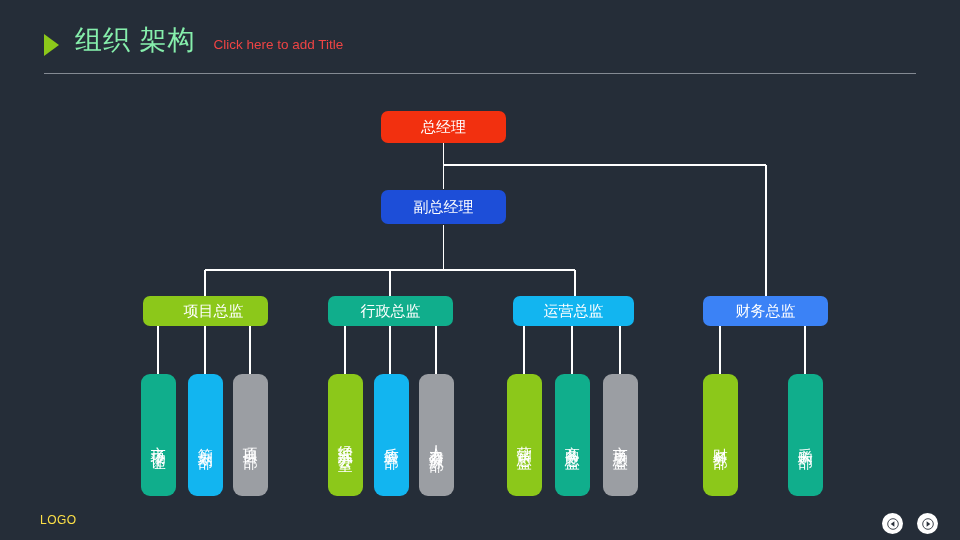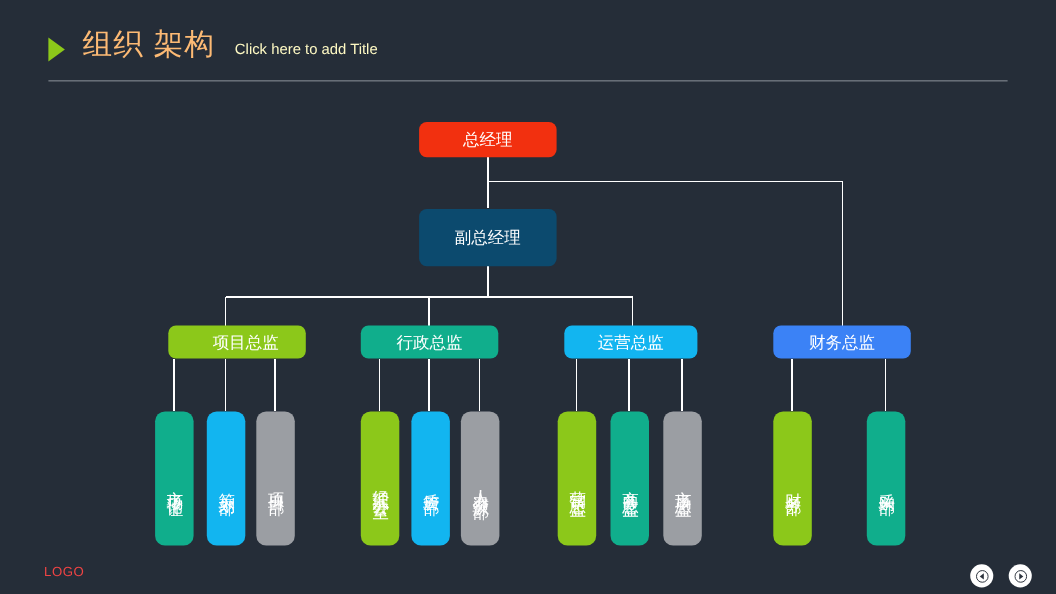--- a/index.html
+++ b/index.html
@@ -32,28 +32,28 @@
     width: 0;
     height: 0;
     border-left: 15px solid #8cc81a;
     border-top: 11px solid transparent;
     border-bottom: 11px solid transparent;
     align-self: center;
     margin-right: 16px;
     flex: none;
   }
   .title-main {
-    color: #fdba74;
+    color: #86efac;
     font-size: 27px;
     letter-spacing: 1px;
     white-space: nowrap;
     font-weight: normal;
   }
   .title-sub {
-    color: #fef9c3;
+    color: #ef4444;
     font-size: 13.5px;
     margin-left: 18px;
     white-space: nowrap;
   }
   .header-rule {
     position: absolute;
     left: 0;
     top: 51px;
     width: 872px;
     height: 1px;
@@ -101,21 +101,21 @@
     letter-spacing: 3px;
     line-height: 1.15;
     padding-top: 10px;
   }
 
   
   .logo {
     position: absolute;
     left: 40px;
     top: 513px;
-    color: #ef4444;
+    color: #fde047;
     font-size: 12px;
     letter-spacing: 0.5px;
   }
   .nav-group {
     position: absolute;
     right: 22px;
     top: 513px;
     display: flex;
     gap: 14px;
   }
@@ -172,25 +172,25 @@
 
       <line x1="720" y1="326" x2="720" y2="374"></line>
       <line x1="805" y1="326" x2="805" y2="374"></line>
     </g>
   </svg>
 
   <div class="node node-top" style="left:381px; top:111px; width:125px; height:32px; background:#f2300f;">
     <span>总经理</span>
   </div>
 
-  <div class="node node-top" style="left:381px; top:190px; width:125px; height:52px; background:#0c4a6e;text-align:center;">
+  <div class="node node-top" style="left:381px; top:190px; width:125px; height:34px; background:#1d4ed8;text-align:center;">
     <span>副总经理</span>
   </div>
 
-  <div class="node node-dir" style="left:153px; top:296px; width:125px; height:30px; background:#8cc81a;padding-left:16px;">
+  <div class="node node-dir" style="left:143px; top:296px; width:125px; height:30px; background:#8cc81a;padding-left:16px;">
     <span>项目总监</span>
   </div>
   <div class="node node-dir" style="left:328px; top:296px; width:125px; height:30px; background:#10ae8c;">
     <span>行政总监</span>
   </div>
   <div class="node node-dir" style="left:513px; top:296px; width:121px; height:30px; background:#12b5f0;">
     <span>运营总监</span>
   </div>
   <div class="node node-dir" style="left:703px; top:296px; width:125px; height:30px; background:#3b82f6;">
     <span>财务总监</span>

